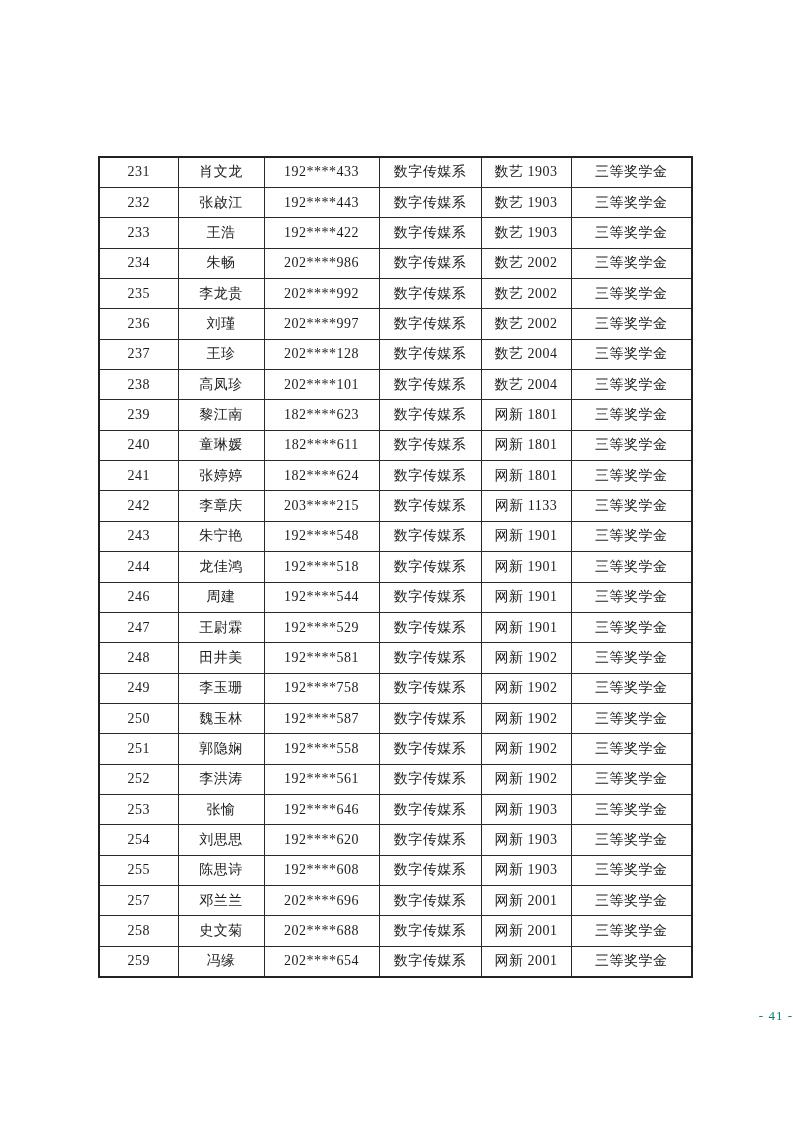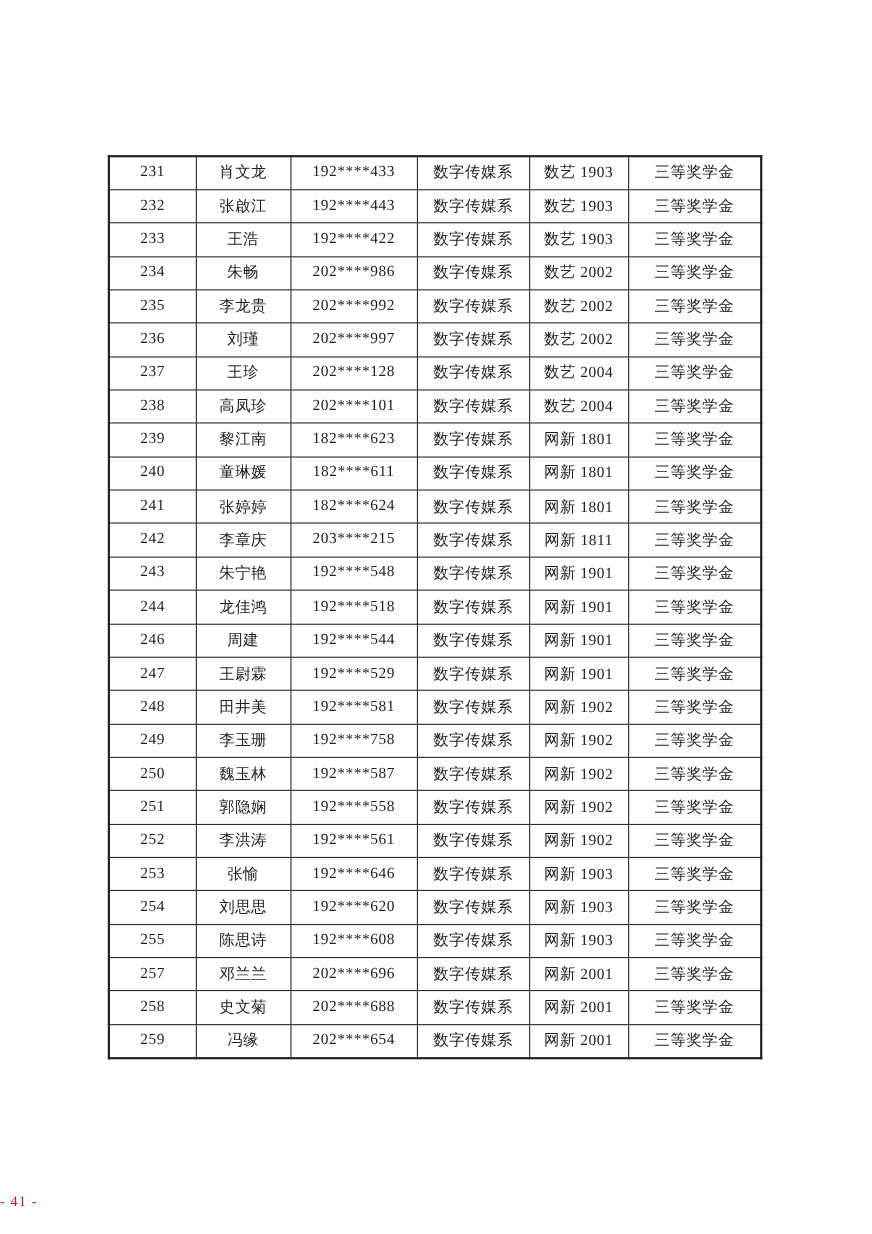--- a/index.html
+++ b/index.html
@@ -12,21 +12,21 @@
     width: 793px;
     height: 1122px;
     background: #ffffff;
     font-family: "Liberation Serif", "DejaVu Serif", serif;
     color: #1c1c1c;
     overflow: hidden;
   }
   table.scholarship {
     position: absolute;
     left: 98px;
-    top: 141px;
+    top: 156px;
     width: 593px;
     height: 822px;
     border-collapse: collapse;
     table-layout: fixed;
     border: 2px solid #222222;
   }
   table.scholarship td {
     border: 1px solid #2a2a2a;
     text-align: center;
     vertical-align: middle;
@@ -37,25 +37,25 @@
     letter-spacing: 0.5px;
   }
   table.scholarship tr {
     height: 28.3px;
   }
   td.c-no        { font-size: 14px; }
   td.c-id        { letter-spacing: 0.2px; }
   .footer-pageno {
     position: absolute;
     left: 0;
-    top: 1084px;
+    top: 1008px;
     width: 100%;
-    text-align: left;
+    text-align: right;
     font-size: 13px;
-    color: #b91c1c;
+    color: #0f766e;
     letter-spacing: 1px;
   }
 </style>
 </head>
 <body>
 
 <div class="page">
 
   <table class="scholarship">
     <colgroup>
@@ -153,21 +153,21 @@
           <td class="c-id">182****624</td>
           <td class="c-dept">数字传媒系</td>
           <td class="c-class">网新 1801</td>
           <td class="c-award">三等奖学金</td>
         </tr>
         <tr>
           <td class="c-no">242</td>
           <td class="c-name">李章庆</td>
           <td class="c-id">203****215</td>
           <td class="c-dept">数字传媒系</td>
-          <td class="c-class">网新 1811</td>
+          <td class="c-class">网新 1133</td>
           <td class="c-award">三等奖学金</td>
         </tr>
         <tr>
           <td class="c-no">243</td>
           <td class="c-name">朱宁艳</td>
           <td class="c-id">192****548</td>
           <td class="c-dept">数字传媒系</td>
           <td class="c-class">网新 1901</td>
           <td class="c-award">三等奖学金</td>
         </tr>

